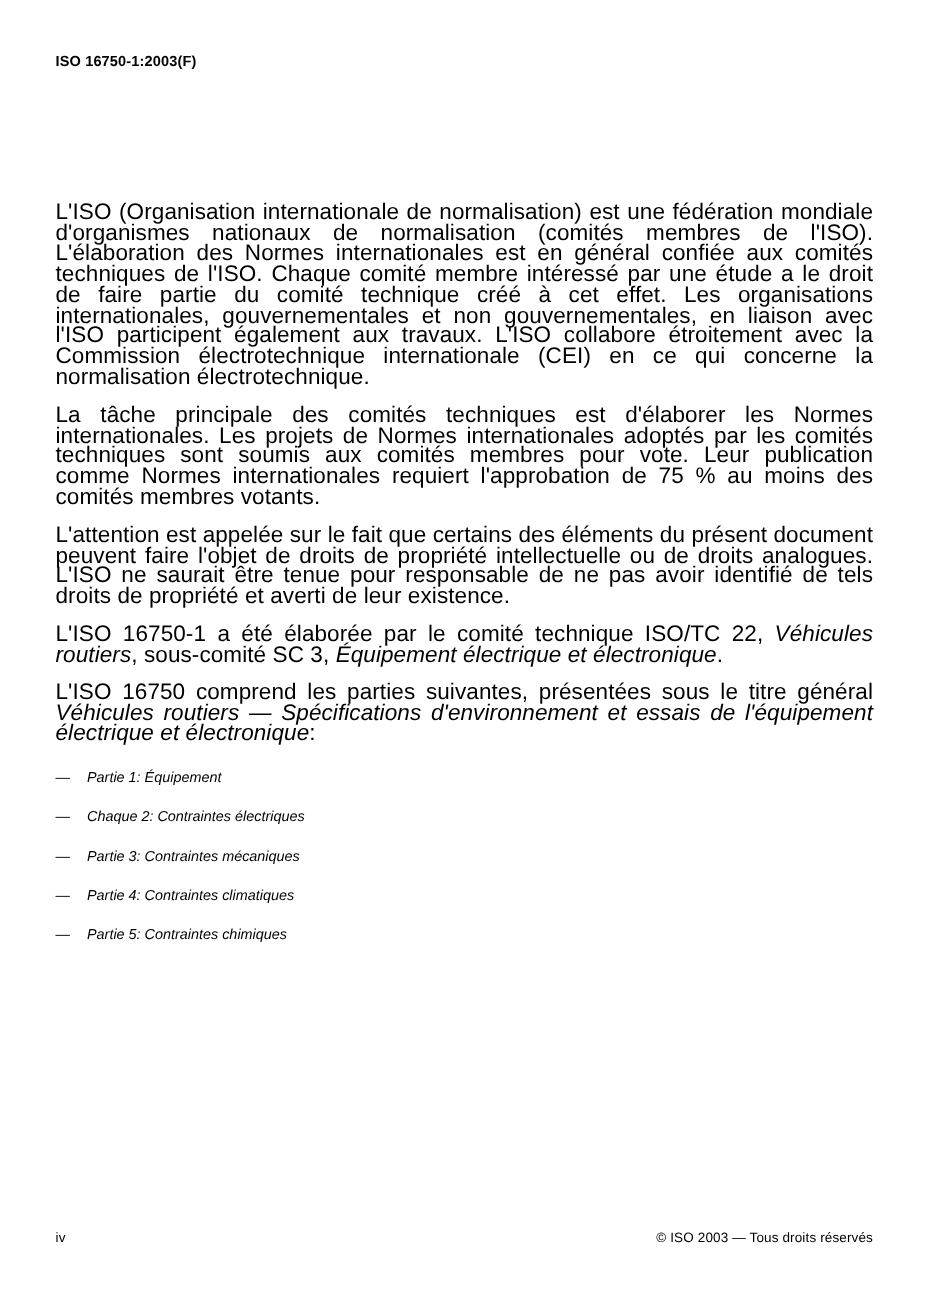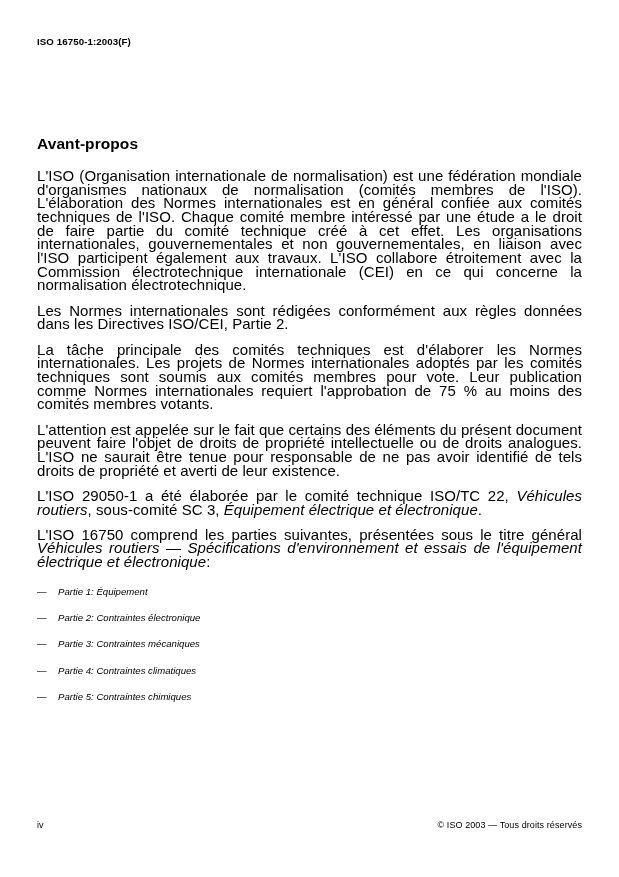--- a/index.html
+++ b/index.html
@@ -104,40 +104,38 @@
 <body>
 
 <div class="page">
 
   <div class="doc-header">
     <span>ISO 16750-1:2003(F)</span>
   </div>
 
   <div class="content">
 
-    <h1 class="section-title">Avant-propos</h1>
 
     <p class="para">L'ISO (Organisation internationale de normalisation) est une fédération mondiale d'organismes nationaux de normalisation (comités membres de l'ISO). L'élaboration des Normes internationales est en général confiée aux comités techniques de l'ISO. Chaque comité membre intéressé par une étude a le droit de faire partie du comité technique créé à cet effet. Les organisations internationales, gouvernementales et non gouvernementales, en liaison avec l'ISO participent également aux travaux. L'ISO collabore étroitement avec la Commission électrotechnique internationale (CEI) en ce qui concerne la normalisation électrotechnique.</p>
 
-    <p class="para">Les Normes internationales sont rédigées conformément aux règles données dans les Directives ISO/CEI, Partie 2.</p>
 
     <p class="para">La tâche principale des comités techniques est d'élaborer les Normes internationales. Les projets de Normes internationales adoptés par les comités techniques sont soumis aux comités membres pour vote. Leur publication comme Normes internationales requiert l'approbation de 75 % au moins des comités membres votants.</p>
 
     <p class="para">L'attention est appelée sur le fait que certains des éléments du présent document peuvent faire l'objet de droits de propriété intellectuelle ou de droits analogues. L'ISO ne saurait être tenue pour responsable de ne pas avoir identifié de tels droits de propriété et averti de leur existence.</p>
 
-    <p class="para"><span>L'ISO 29050-1 a été élaborée par le comité technique ISO/TC 22, </span><span class="it">Véhicules routiers</span><span>, sous-comité SC 3, </span><span class="it">Équipement électrique et électronique</span><span>.</span></p>
+    <p class="para"><span>L'ISO 16750-1 a été élaborée par le comité technique ISO/TC 22, </span><span class="it">Véhicules routiers</span><span>, sous-comité SC 3, </span><span class="it">Équipement électrique et électronique</span><span>.</span></p>
 
     <p class="para"><span>L'ISO 16750 comprend les parties suivantes, présentées sous le titre général </span><span class="it">Véhicules routiers — Spécifications d'environnement et essais de l'équipement électrique et électronique</span><span>:</span></p>
 
     <ul class="parts-list">
       <li>
         <span class="dash">—</span><span>Partie 1: Équipement</span>
       </li>
       <li>
-        <span class="dash">—</span><span>Partie 2: Contraintes électronique</span>
+        <span class="dash">—</span><span>Chaque 2: Contraintes électriques</span>
       </li>
       <li>
         <span class="dash">—</span><span>Partie 3: Contraintes mécaniques</span>
       </li>
       <li>
         <span class="dash">—</span><span>Partie 4: Contraintes climatiques</span>
       </li>
       <li>
         <span class="dash">—</span><span>Partie 5: Contraintes chimiques</span>
       </li>

